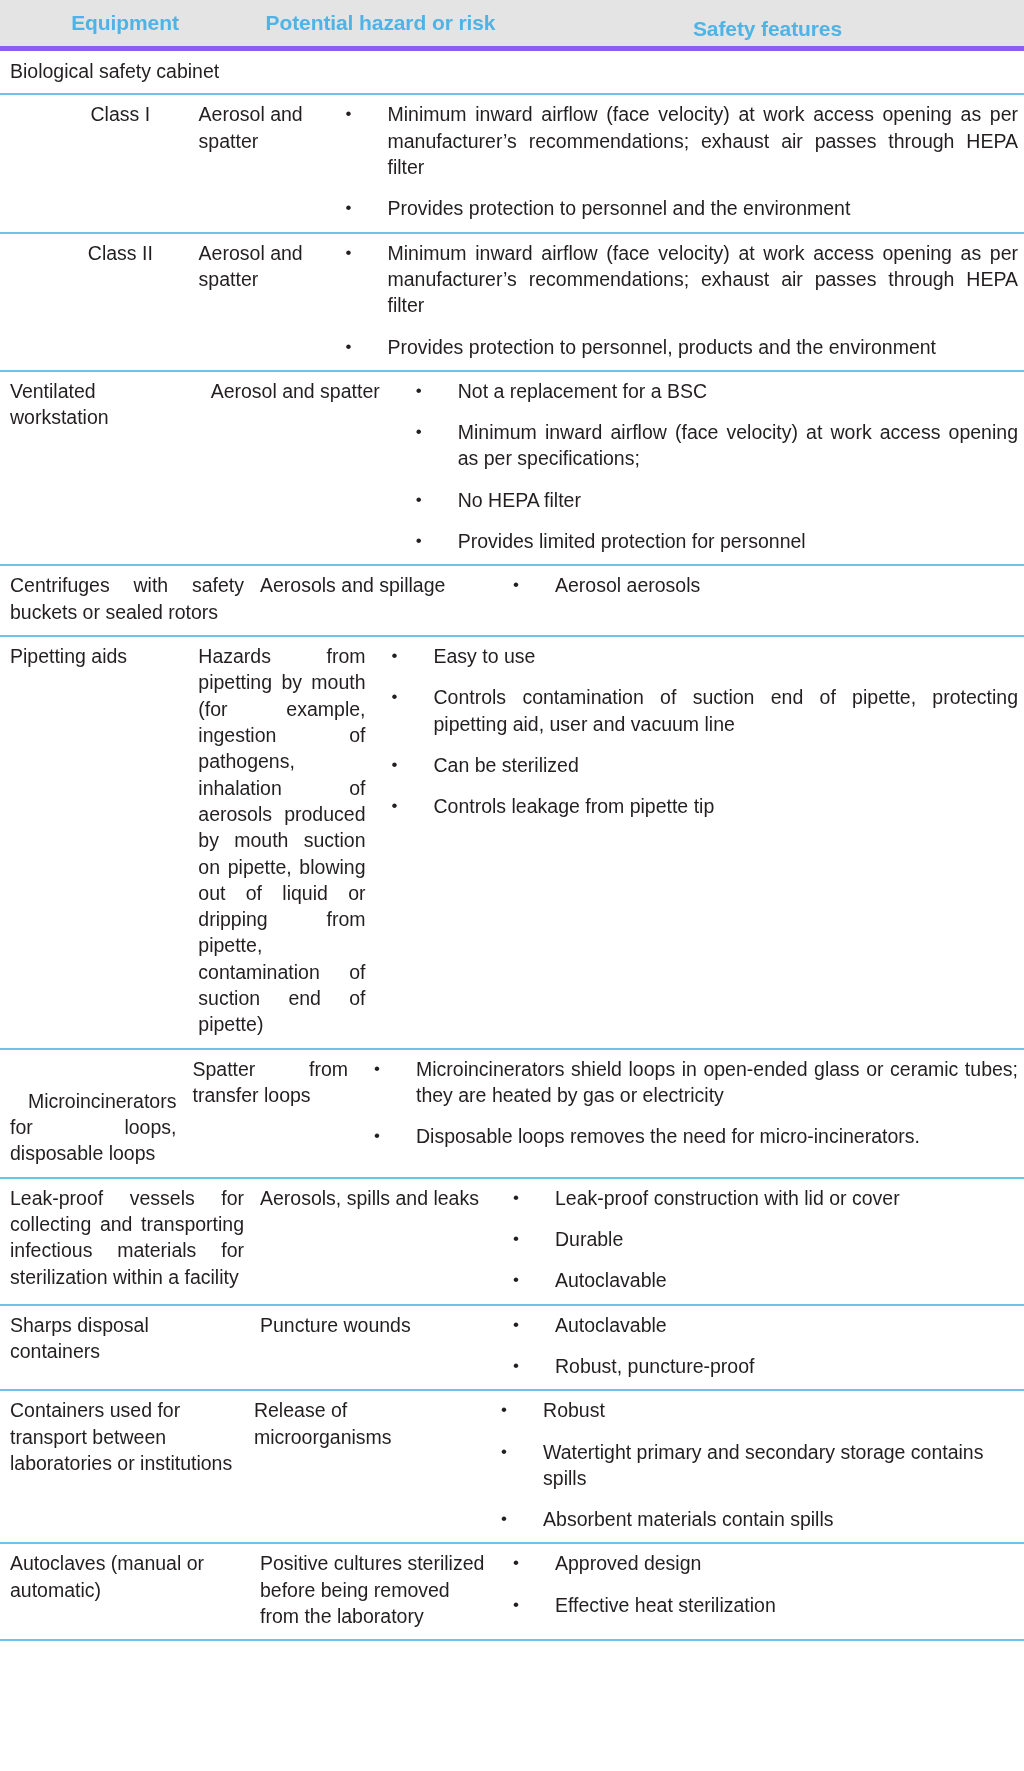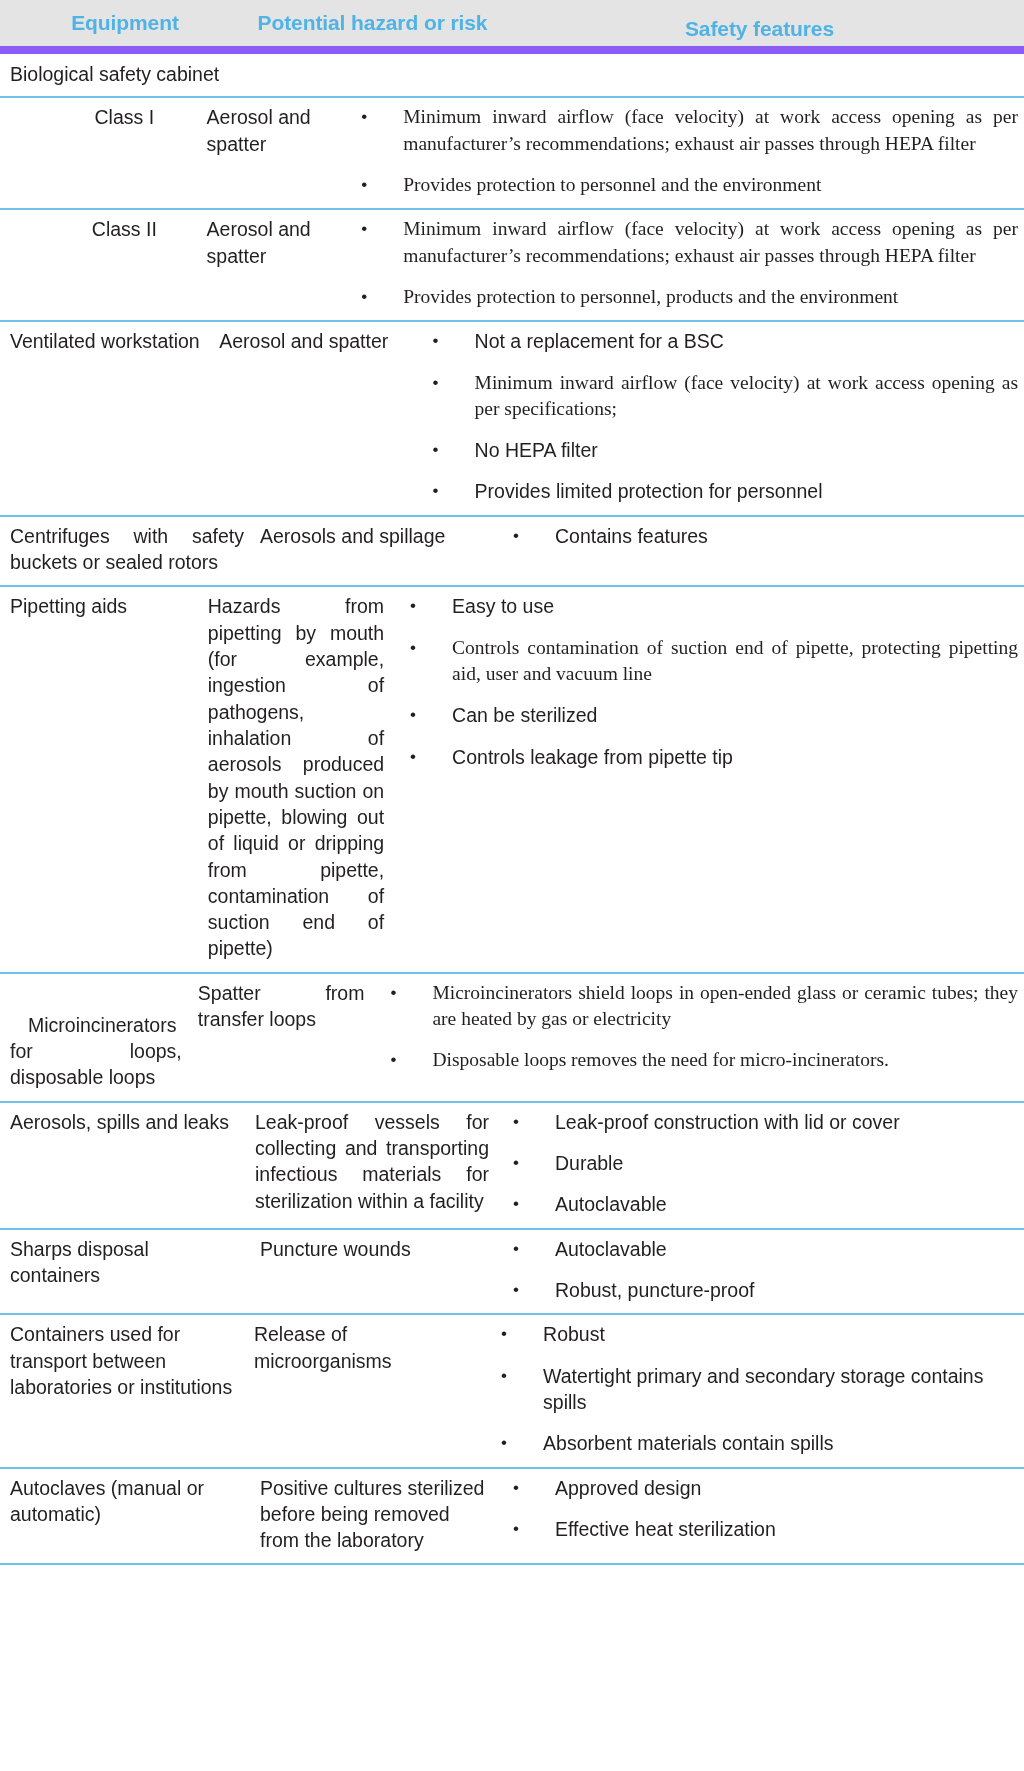--- a/index.html
+++ b/index.html
@@ -16,23 +16,24 @@
 
   .table-wrap {
     width: 1024px;
     box-sizing: border-box;
   }
 
   
   .thead {
     display: flex;
     background: #e4e4e4;
-    border-bottom: 8px solid #8b5cf6;
+    border-bottom: 5px solid #8b5cf6;
     height: 46px;
     align-items: center;
+    gap: 8px;
   }
   .th {
     font-weight: bold;
     font-size: 21px;
     color: #4fb3e5;
     text-align: center;
     letter-spacing: -0.1px;
     white-space: nowrap;
   }
   .th.c1 { width: 250px; }
@@ -100,21 +101,21 @@
     padding-left: 18px;
     font-size: 17px;
     line-height: 1.48;
     color: #231f20;
   }
   .btext {
     flex: 1 1 auto;
     font-size: 19.5px;
     line-height: 1.35;
   }
-  .btext.j { text-align: justify; text-align-last: left; font-family: Liberation Serif, serif; }
+  .btext.j { text-align: justify; text-align-last: left; }
   .btext.l { text-align: left; }
 
   .tight > li { margin-bottom: 10px; }
 </style>
 </head>
 <body>
 
 <div class="table-wrap">
 
   <div class="thead">
@@ -188,21 +189,21 @@
     </div>
   </div>
 
   <div class="row">
     <div class="cell c-equip justify">Centrifuges with safety buckets or sealed rotors</div>
     <div class="cell c-haz left">Aerosols and spillage</div>
     <div class="cell c-safe">
       <ul class="bullets">
         <li>
           <span class="bullet">•</span>
-          <span class="btext l">Contains features</span>
+          <span class="btext l">Aerosol aerosols</span>
         </li>
       </ul>
     </div>
   </div>
 
   <div class="row">
     <div class="cell c-equip left">Pipetting aids</div>
     <div class="cell c-haz justify">Hazards from pipetting by mouth (for example, ingestion of pathogens, inhalation of aerosols produced by mouth suction on pipette, blowing out of liquid or dripping from pipette, contamination of suction end of pipette)</div>
     <div class="cell c-safe">
       <ul class="bullets tight">
@@ -237,22 +238,22 @@
         </li>
         <li>
           <span class="bullet">•</span>
           <span class="btext j">Disposable loops removes the need for micro-incinerators.</span>
         </li>
       </ul>
     </div>
   </div>
 
   <div class="row">
+    <div class="cell c-equip justify">Leak-proof vessels for collecting and transporting infectious materials for sterilization within a facility</div>
     <div class="cell c-haz left">Aerosols, spills and leaks</div>
-    <div class="cell c-equip justify">Leak-proof vessels for collecting and transporting infectious materials for sterilization within a facility</div>
     <div class="cell c-safe">
       <ul class="bullets tight">
         <li>
           <span class="bullet">•</span>
           <span class="btext l">Leak-proof construction with lid or cover</span>
         </li>
         <li>
           <span class="bullet">•</span>
           <span class="btext l">Durable</span>
         </li>

